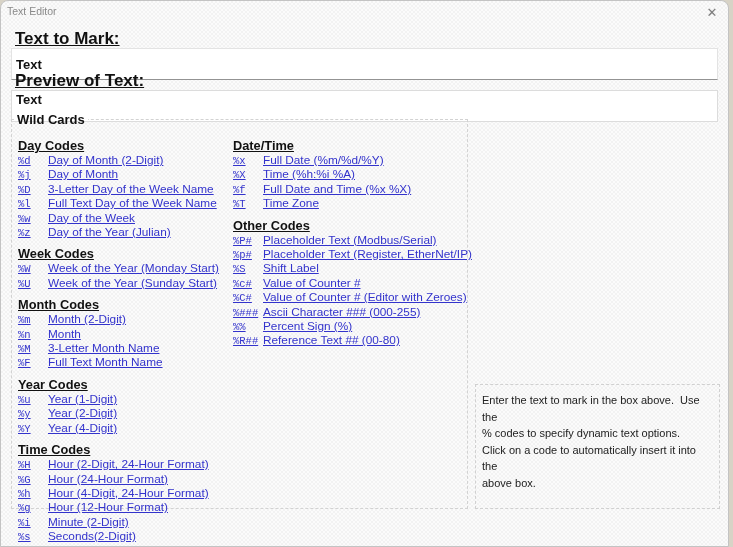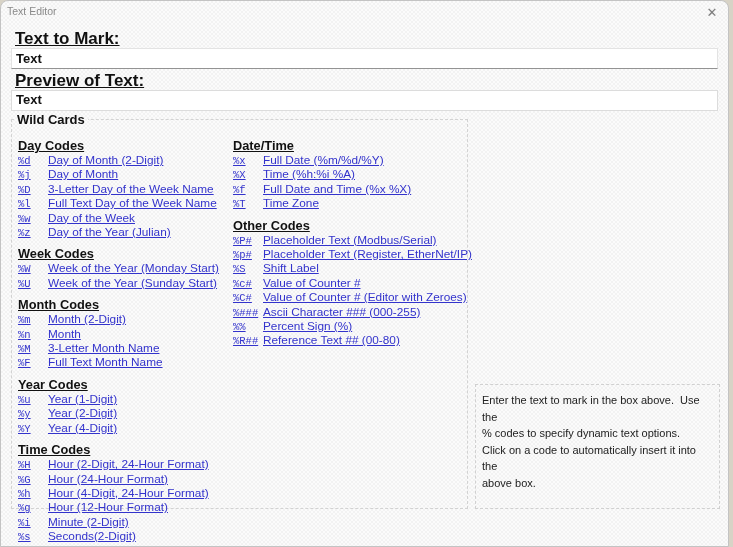--- a/index.html
+++ b/index.html
@@ -31,21 +31,21 @@
     position:absolute; right:7px; top:2px; width:18px; height:18px;
     display:flex; align-items:center; justify-content:center;
     color:#7d7d7d; font-size:13px; cursor:pointer;
   }
   .field-label{
     position:absolute; left:14px;
     font-size:17px; font-weight:bold; color:#111;
     text-decoration:underline;
   }
   .textbox{
-    position:absolute; left:10px; width:707px; height:21px;
+    position:absolute; left:10px; width:707px; height:32px;
     background:#fff;
     border:1px solid #e3e3e3;
     font-family:"Liberation Sans", sans-serif;
     font-size:13px; font-weight:bold; color:#111;
     padding:1px 4px; line-height:15px;
   }
   .textbox.editable{ border-bottom:1px solid #939393; }
   .textbox.readonly{ border:1px solid #dcdcdc; }
   input.textbox{ outline:none; }
   fieldset.wildcards{

